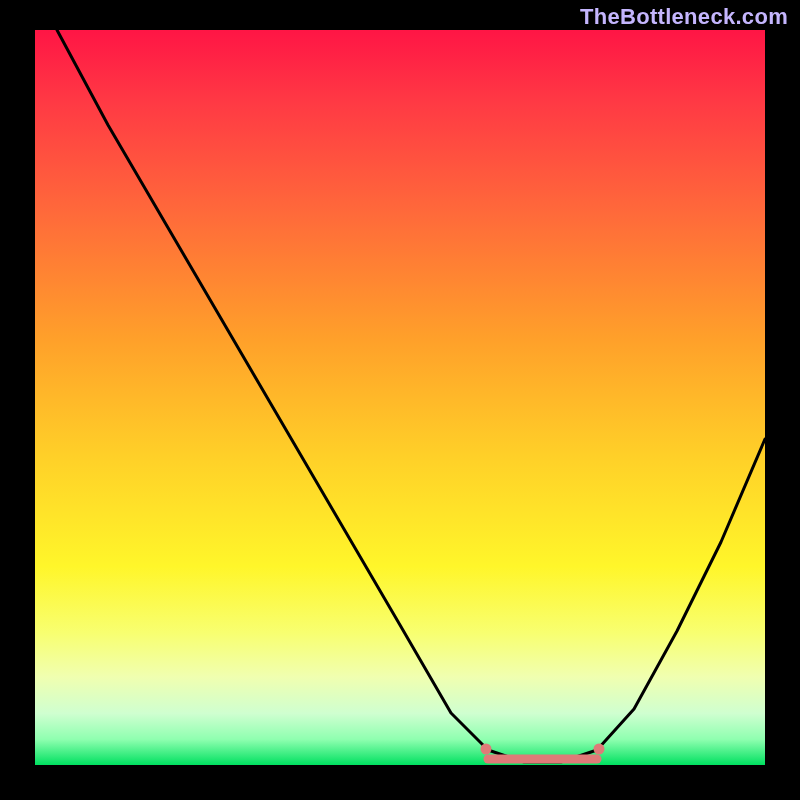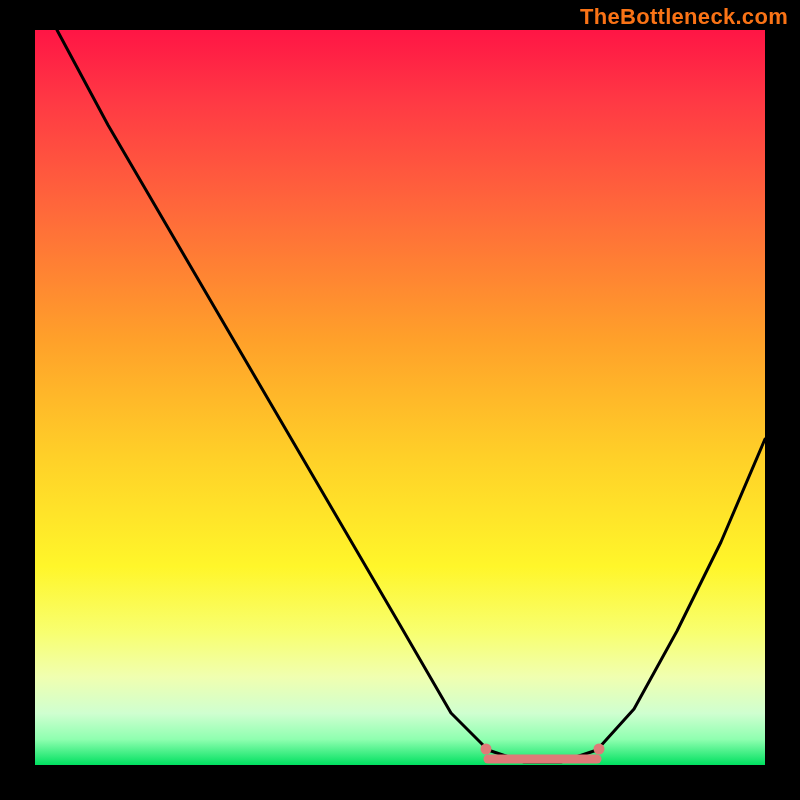--- a/index.html
+++ b/index.html
@@ -14,21 +14,21 @@
   .canvas {
     position: relative;
     width: 800px;
     height: 800px;
     background: #000;
   }
   .watermark {
     position: absolute;
     top: 4px;
     right: 12px;
-    color: #f97316;
+    color: #c4b5fd;
     font-size: 22px;
     font-weight: 600;
     letter-spacing: 0.3px;
     z-index: 10;
   }
   .plot-area {
     position: absolute;
     left: 35px;
     top: 30px;
     width: 730px;

